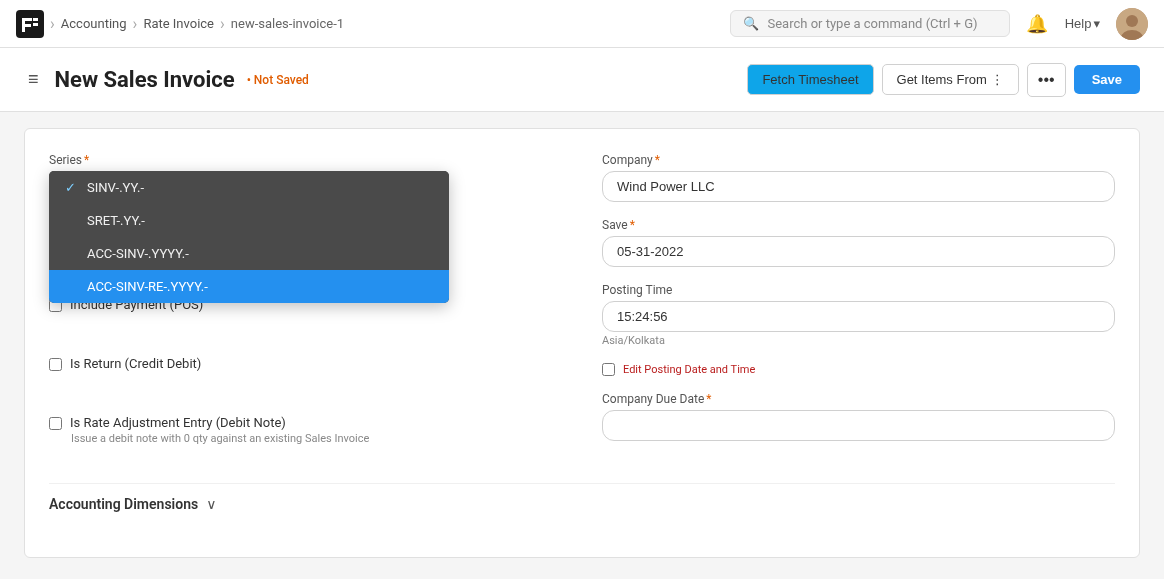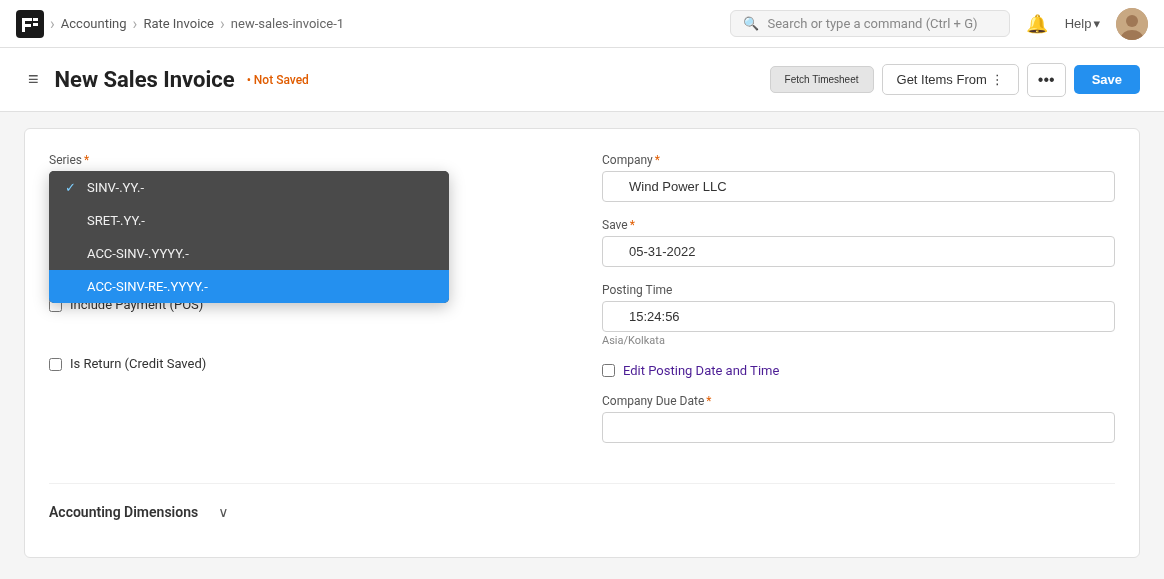--- a/index.html
+++ b/index.html
@@ -32,41 +32,41 @@
       background: #fff; border-bottom: 1px solid #e0e0e0;
       display: flex; align-items: center; justify-content: space-between;
       padding: 0 24px; height: 64px;
     }
     .page-header-left { display: flex; align-items: center; gap: 12px; }
     .hamburger-btn { background: none; border: none; cursor: pointer; font-size: 18px; color: #555; padding: 4px; }
     .page-title { font-size: 22px; font-weight: 700; color: #222; }
     .not-saved-badge { font-size: 12px; color: #e05c00; font-weight: 500; }
     .page-header-right { display: flex; align-items: center; gap: 8px; }
     .btn-secondary {
-      background: #e5e5e5; border: 1px solid #d0d0d0; border-radius: 5px;
-      padding: 7px 14px; font-size: 10px; cursor: pointer; color: #333;
+      background: #0ea5e9; border: 1px solid #d0d0d0; border-radius: 5px;
+      padding: 7px 14px; font-size: 13px; cursor: pointer; color: #333;
     }
     .btn-get-items {
       background: #fff; border: 1px solid #d0d0d0; border-radius: 5px;
       padding: 7px 14px; font-size: 13px; cursor: pointer; color: #333;
       display: flex; align-items: center; gap: 4px;
     }
     .btn-more { background: #fff; border: 1px solid #d0d0d0; border-radius: 5px; padding: 7px 10px; font-size: 16px; cursor: pointer; color: #333; }
     .btn-save { background: #2490ef; border: none; border-radius: 5px; padding: 7px 18px; font-size: 13px; font-weight: 600; cursor: pointer; color: #fff; }
 
     
     .content { background: #fff; margin: 16px 24px; border-radius: 6px; border: 1px solid #e0e0e0; padding: 24px; min-height: 430px; position: relative; }
 
     
     .form-row { display: flex; gap: 40px; align-items: flex-start; }
     .form-col { flex: 1; }
     .form-group { margin-bottom: 18px; }
     .form-label { font-size: 12px; color: #555; margin-bottom: 4px; display: flex; align-items: center; gap: 2px; }
     .required { color: #e05c00; }
-    .form-input { width: 100%; border: 1px solid #d0d0d0; border-radius: 4px; padding: 7px 26px; font-size: 13px; color: #333; background: #fff; }
+    .form-input { width: 100%; border: 1px solid #d0d0d0; border-radius: 12px; padding: 7px 14px; font-size: 13px; color: #333; background: #fff; }
 
     
     .series-dropdown-wrapper { position: relative; }
     .dropdown-menu {
       position: absolute; top: 0; left: 0; width: 400px;
       background: #4a4a4a; border-radius: 5px; overflow: hidden;
       z-index: 100; box-shadow: 0 4px 16px rgba(0,0,0,0.25);
     }
     .dropdown-item {
       padding: 9px 16px; font-size: 13px; color: #f0f0f0; cursor: pointer;
@@ -80,26 +80,26 @@
     .checkbox-group { display: flex; align-items: flex-start; gap: 8px; margin-bottom: 14px; margin-top: 44px; }
     .checkbox-group input[type=checkbox] { margin-top: 2px; }
     .checkbox-label { font-size: 13px; color: #333; }
     .checkbox-hint { font-size: 11px; color: #888; margin-top: 2px; }
 
     
     .right-col .form-group { margin-bottom: 16px; }
     .timezone-label { font-size: 11px; color: #888; margin-top: 2px; }
 
     .edit-posting-row { display: flex; align-items: center; gap: 8px; margin-bottom: 16px; }
-    .edit-posting-label { font-size: 13px; color: #4c1d95; }
+    .edit-posting-label { font-size: 11px; color: #b91c1c; }
 
     
     .accounting-dimensions {
-      display: flex; align-items: center; gap: 20px; cursor: pointer;
-      margin-top: 24px; padding-top: 20px; border-top: 1px solid #f0f0f0;
+      display: flex; align-items: center; gap: 8px; cursor: pointer;
+      margin-top: 24px; padding-top: 12px; border-top: 1px solid #f0f0f0;
     }
     .accounting-dimensions-label { font-size: 14px; font-weight: 600; color: #333; }
     .chevron-icon { color: #555; font-size: 14px; }
   </style>
 </head>
 <body>
 
 <nav class="topnav">
   <div class="topnav-left">
 
@@ -185,21 +185,30 @@
         </div>
       </div>
 
       <div style="margin-top: 130px;">
         <div class="checkbox-group">
           <input type="checkbox" id="include-payment" style="">
           <label for="include-payment" class="checkbox-label">Include Payment (POS)</label>
         </div>
         <div class="checkbox-group">
           <input type="checkbox" id="is-return" style="">
-          <label for="is-return" class="checkbox-label">Is Return (Credit Saved)</label>
+          <label for="is-return" class="checkbox-label">Is Return (Credit Debit)</label>
+        </div>
+        <div class="checkbox-group">
+          <div>
+            <div style="display:flex; align-items: center; gap: 8px;">
+              <input type="checkbox" id="is-rate-adjustment" style="">
+              <label for="is-rate-adjustment" class="checkbox-label">Is Rate Adjustment Entry (Debit Note)</label>
+            </div>
+            <div class="checkbox-hint" style="margin-left: 22px;">Issue a debit note with 0 qty against an existing Sales Invoice</div>
+          </div>
         </div>
       </div>
     </div>
 
     <div class="form-col right-col">
 
       <div class="form-group">
         <div class="form-label">
           <span>Company</span>
           <span class="required">*</span>

